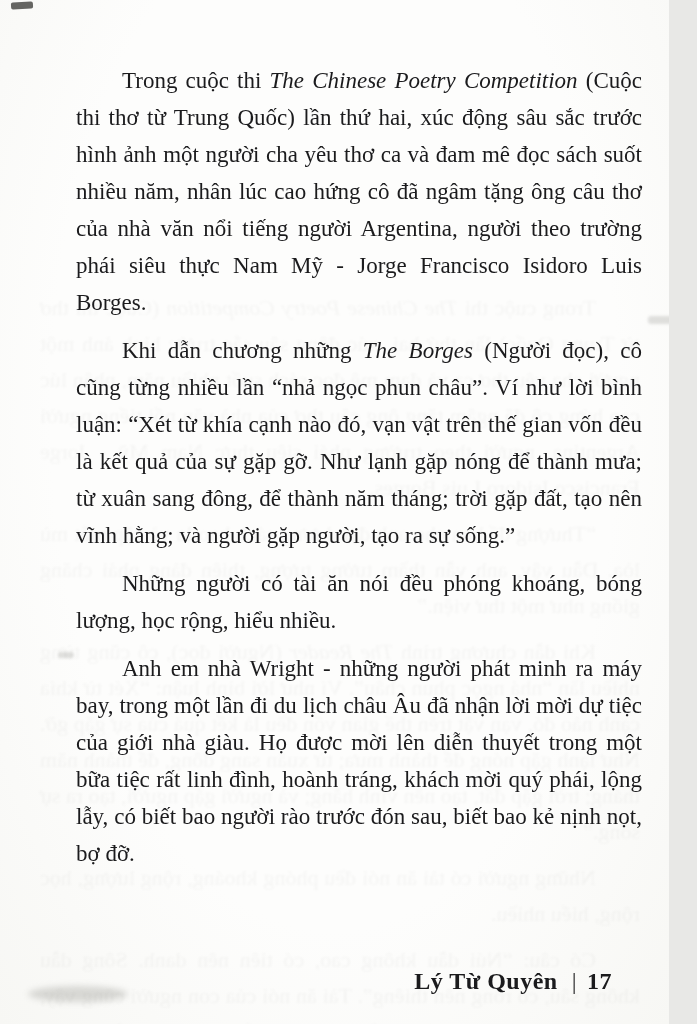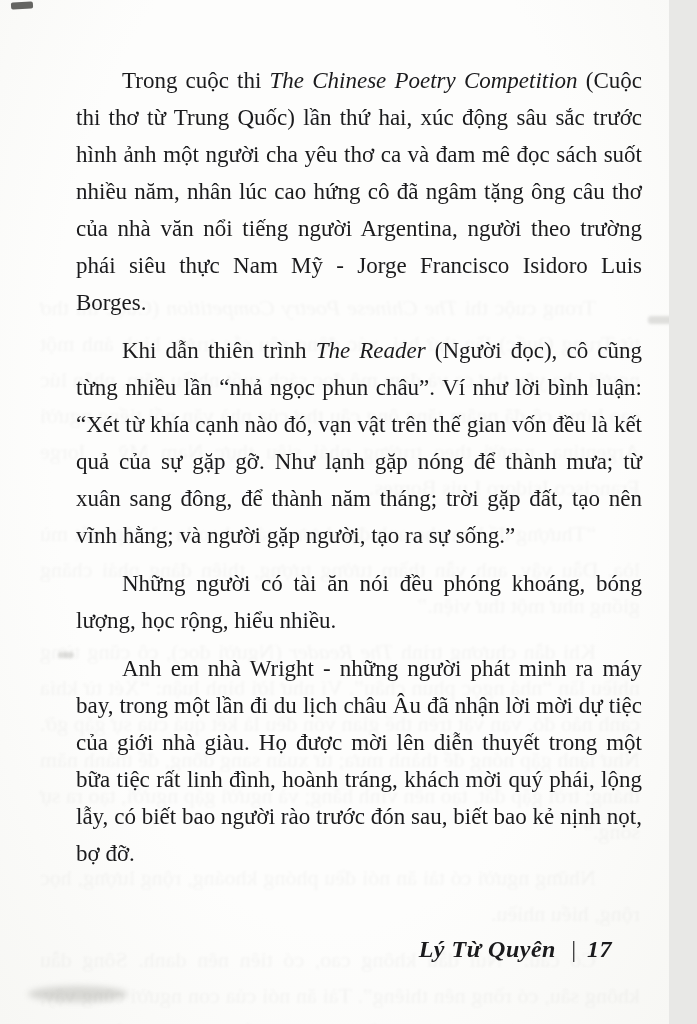--- a/index.html
+++ b/index.html
@@ -32,24 +32,23 @@
     margin: 0 0 11px 0;
     text-indent: 46px;
   }
   .body-text em {
     font-style: italic;
   }
   
   .footer {
     position: absolute;
     right: 57px;
-    top: 936px;
+    top: 968px;
     font-size: 24px;
     font-weight: bold;
-    font-style: italic;
     letter-spacing: 0.5px;
     white-space: nowrap;
   }
   .footer .sep {
     font-weight: normal;
     padding: 0 10px 0 14px;
     color: #2a2a2c;
   }
   
   .ghost {
@@ -126,21 +125,21 @@
   <div class="ghost" aria-hidden="true">
       <p><span>Trong cuộc thi </span><em>The Chinese Poetry Competition</em><span> (Cuộc thi thơ từ Trung Quốc) lần thứ hai, xúc động sâu sắc trước hình ảnh một người cha yêu thơ ca và đam mê đọc sách suốt nhiều năm, nhân lúc cao hứng cô đã ngâm tặng ông câu thơ của nhà văn nổi tiếng người Argentina, người theo trường phái siêu thực Nam Mỹ - Jorge Francisco Isidoro Luis Borges.</span></p>
       <p><span>“Thượng đế ban cho anh đại dương sách bao la và cặp mắt mù lòa. Dẫu vậy, anh vẫn thầm tưởng tượng, thiên đàng phải chăng giống như một thư viện.”</span></p>
       <p><span>Khi dẫn chương trình </span><em>The Reader</em><span> (Người đọc), cô cũng từng nhiều lần “nhả ngọc phun châu”. Ví như lời bình luận: “Xét từ khía cạnh nào đó, vạn vật trên thế gian vốn đều là kết quả của sự gặp gỡ. Như lạnh gặp nóng để thành mưa; từ xuân sang đông, để thành năm tháng; trời gặp đất, tạo nên vĩnh hằng; và người gặp người, tạo ra sự sống.”</span></p>
       <p><span>Những người có tài ăn nói đều phóng khoáng, rộng lượng, học rộng, hiểu nhiều.</span></p>
       <p><span>Có câu: “Núi dẫu không cao, có tiên nên danh. Sông dẫu không sâu, có rồng nên thiêng”. Tài ăn nói của con người cũng vậy, lời nói hay không bởi câu từ cầu kỳ, bóng bẩy mà vì có chiều sâu.</span></p>
     </div>
 
   <div class="body-text">
       <p><span>Trong cuộc thi </span><em>The Chinese Poetry Competition</em><span> (Cuộc thi thơ từ Trung Quốc) lần thứ hai, xúc động sâu sắc trước hình ảnh một người cha yêu thơ ca và đam mê đọc sách suốt nhiều năm, nhân lúc cao hứng cô đã ngâm tặng ông câu thơ của nhà văn nổi tiếng người Argentina, người theo trường phái siêu thực Nam Mỹ - Jorge Francisco Isidoro Luis Borges.</span></p>
-      <p><span>Khi dẫn thiên trình </span><em>The Reader</em><span> (Người đọc), cô cũng từng nhiều lần “nhả ngọc phun châu”. Ví như lời bình luận: “Xét từ khía cạnh nào đó, vạn vật trên thế gian vốn đều là kết quả của sự gặp gỡ. Như lạnh gặp nóng để thành mưa; từ xuân sang đông, để thành năm tháng; trời gặp đất, tạo nên vĩnh hằng; và người gặp người, tạo ra sự sống.”</span></p>
+      <p><span>Khi dẫn chương những </span><em>The Borges</em><span> (Người đọc), cô cũng từng nhiều lần “nhả ngọc phun châu”. Ví như lời bình luận: “Xét từ khía cạnh nào đó, vạn vật trên thế gian vốn đều là kết quả của sự gặp gỡ. Như lạnh gặp nóng để thành mưa; từ xuân sang đông, để thành năm tháng; trời gặp đất, tạo nên vĩnh hằng; và người gặp người, tạo ra sự sống.”</span></p>
       <p><span>Những người có tài ăn nói đều phóng khoáng, bóng lượng, học rộng, hiểu nhiều.</span></p>
       <p><span>Anh em nhà Wright - những người phát minh ra máy bay, trong một lần đi du lịch châu Âu đã nhận lời mời dự tiệc của giới nhà giàu. Họ được mời lên diễn thuyết trong một bữa tiệc rất linh đình, hoành tráng, khách mời quý phái, lộng lẫy, có biết bao người rào trước đón sau, biết bao kẻ nịnh nọt, bợ đỡ.</span></p>
     </div>
 
   <div class="footer">
     <span>Lý Từ Quyên</span><span class="sep">|</span><span>17</span>
   </div>
 
 </div>
 

